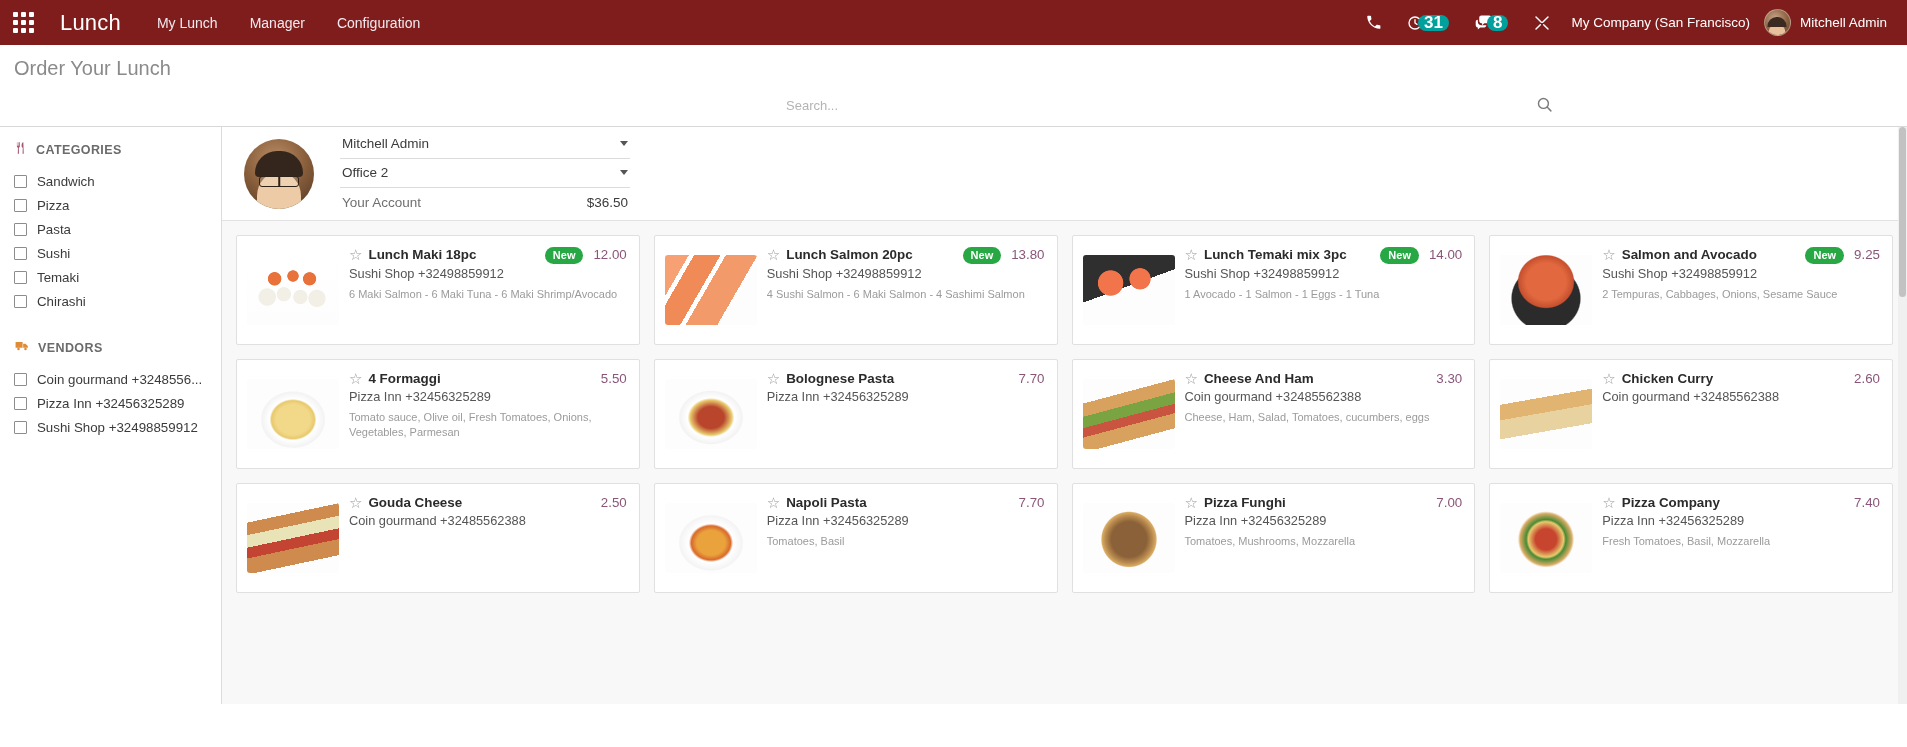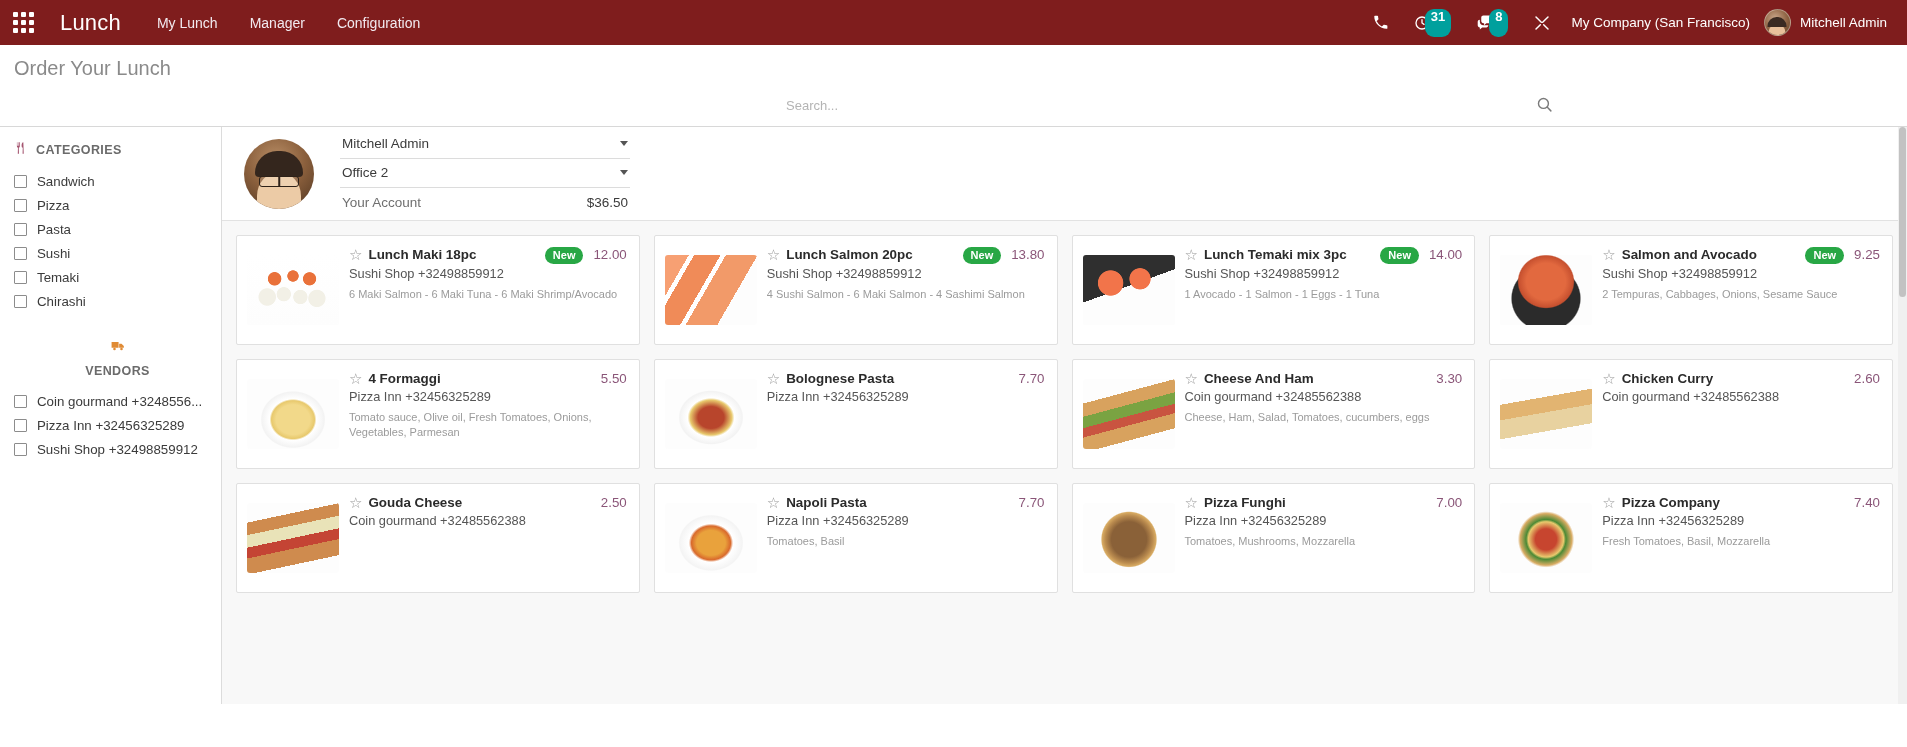--- a/index.html
+++ b/index.html
@@ -61,24 +61,24 @@
     height: 45px;
     padding: 0 13px;
     cursor: pointer;
     position: relative;
     color: #fff;
   }
   .nav-ic svg { display:block; }
   .badge {
     background: #00a09d;
     color: #fff;
-    font-size: 13px;
+    font-size: 17px;
     font-weight: bold;
     border-radius: 9px;
-    padding: 1px 6px 14px;
+    padding: 1px 6px 2px;
     margin-left: -5px;
     line-height: 13px;
     min-width: 18px;
     text-align: left;
   }
   .company-name {
     font-size: 13.5px; color: #fff; padding: 0 14px 0 8px; cursor: pointer; white-space: nowrap;
   }
   .user-box { display: flex; align-items: center; gap: 9px; cursor: pointer; padding-right: 4px;}
   .user-name { font-size: 13.5px; color: #fff; white-space: nowrap; }
@@ -172,21 +172,21 @@
     padding: 14px 0 0 0;
     overflow: hidden;
   }
   .sec-head {
     display: flex; align-items: center; gap: 8px;
     font-size: 12.5px; font-weight: bold; color: #6b6b6b;
     letter-spacing: .4px;
     padding: 0 0 0 14px;
     margin-bottom: 11px;
   }
-  .sec-head.vendors { margin-top: 26px; flex-direction: column; }
+  .sec-head.vendors { margin-top: 26px; }
   .sb-item {
     display: flex; align-items: center; gap: 10px;
     padding: 4.5px 10px 4.5px 14px;
     font-size: 13.3px; color: #3b3b3b;
     cursor: pointer;
     white-space: nowrap; overflow: hidden;
   }
   .cbx {
     width: 13px; height: 13px; flex: 0 0 13px;
     border: 1px solid #8c8c8c; background: #fff; border-radius: 1px;

